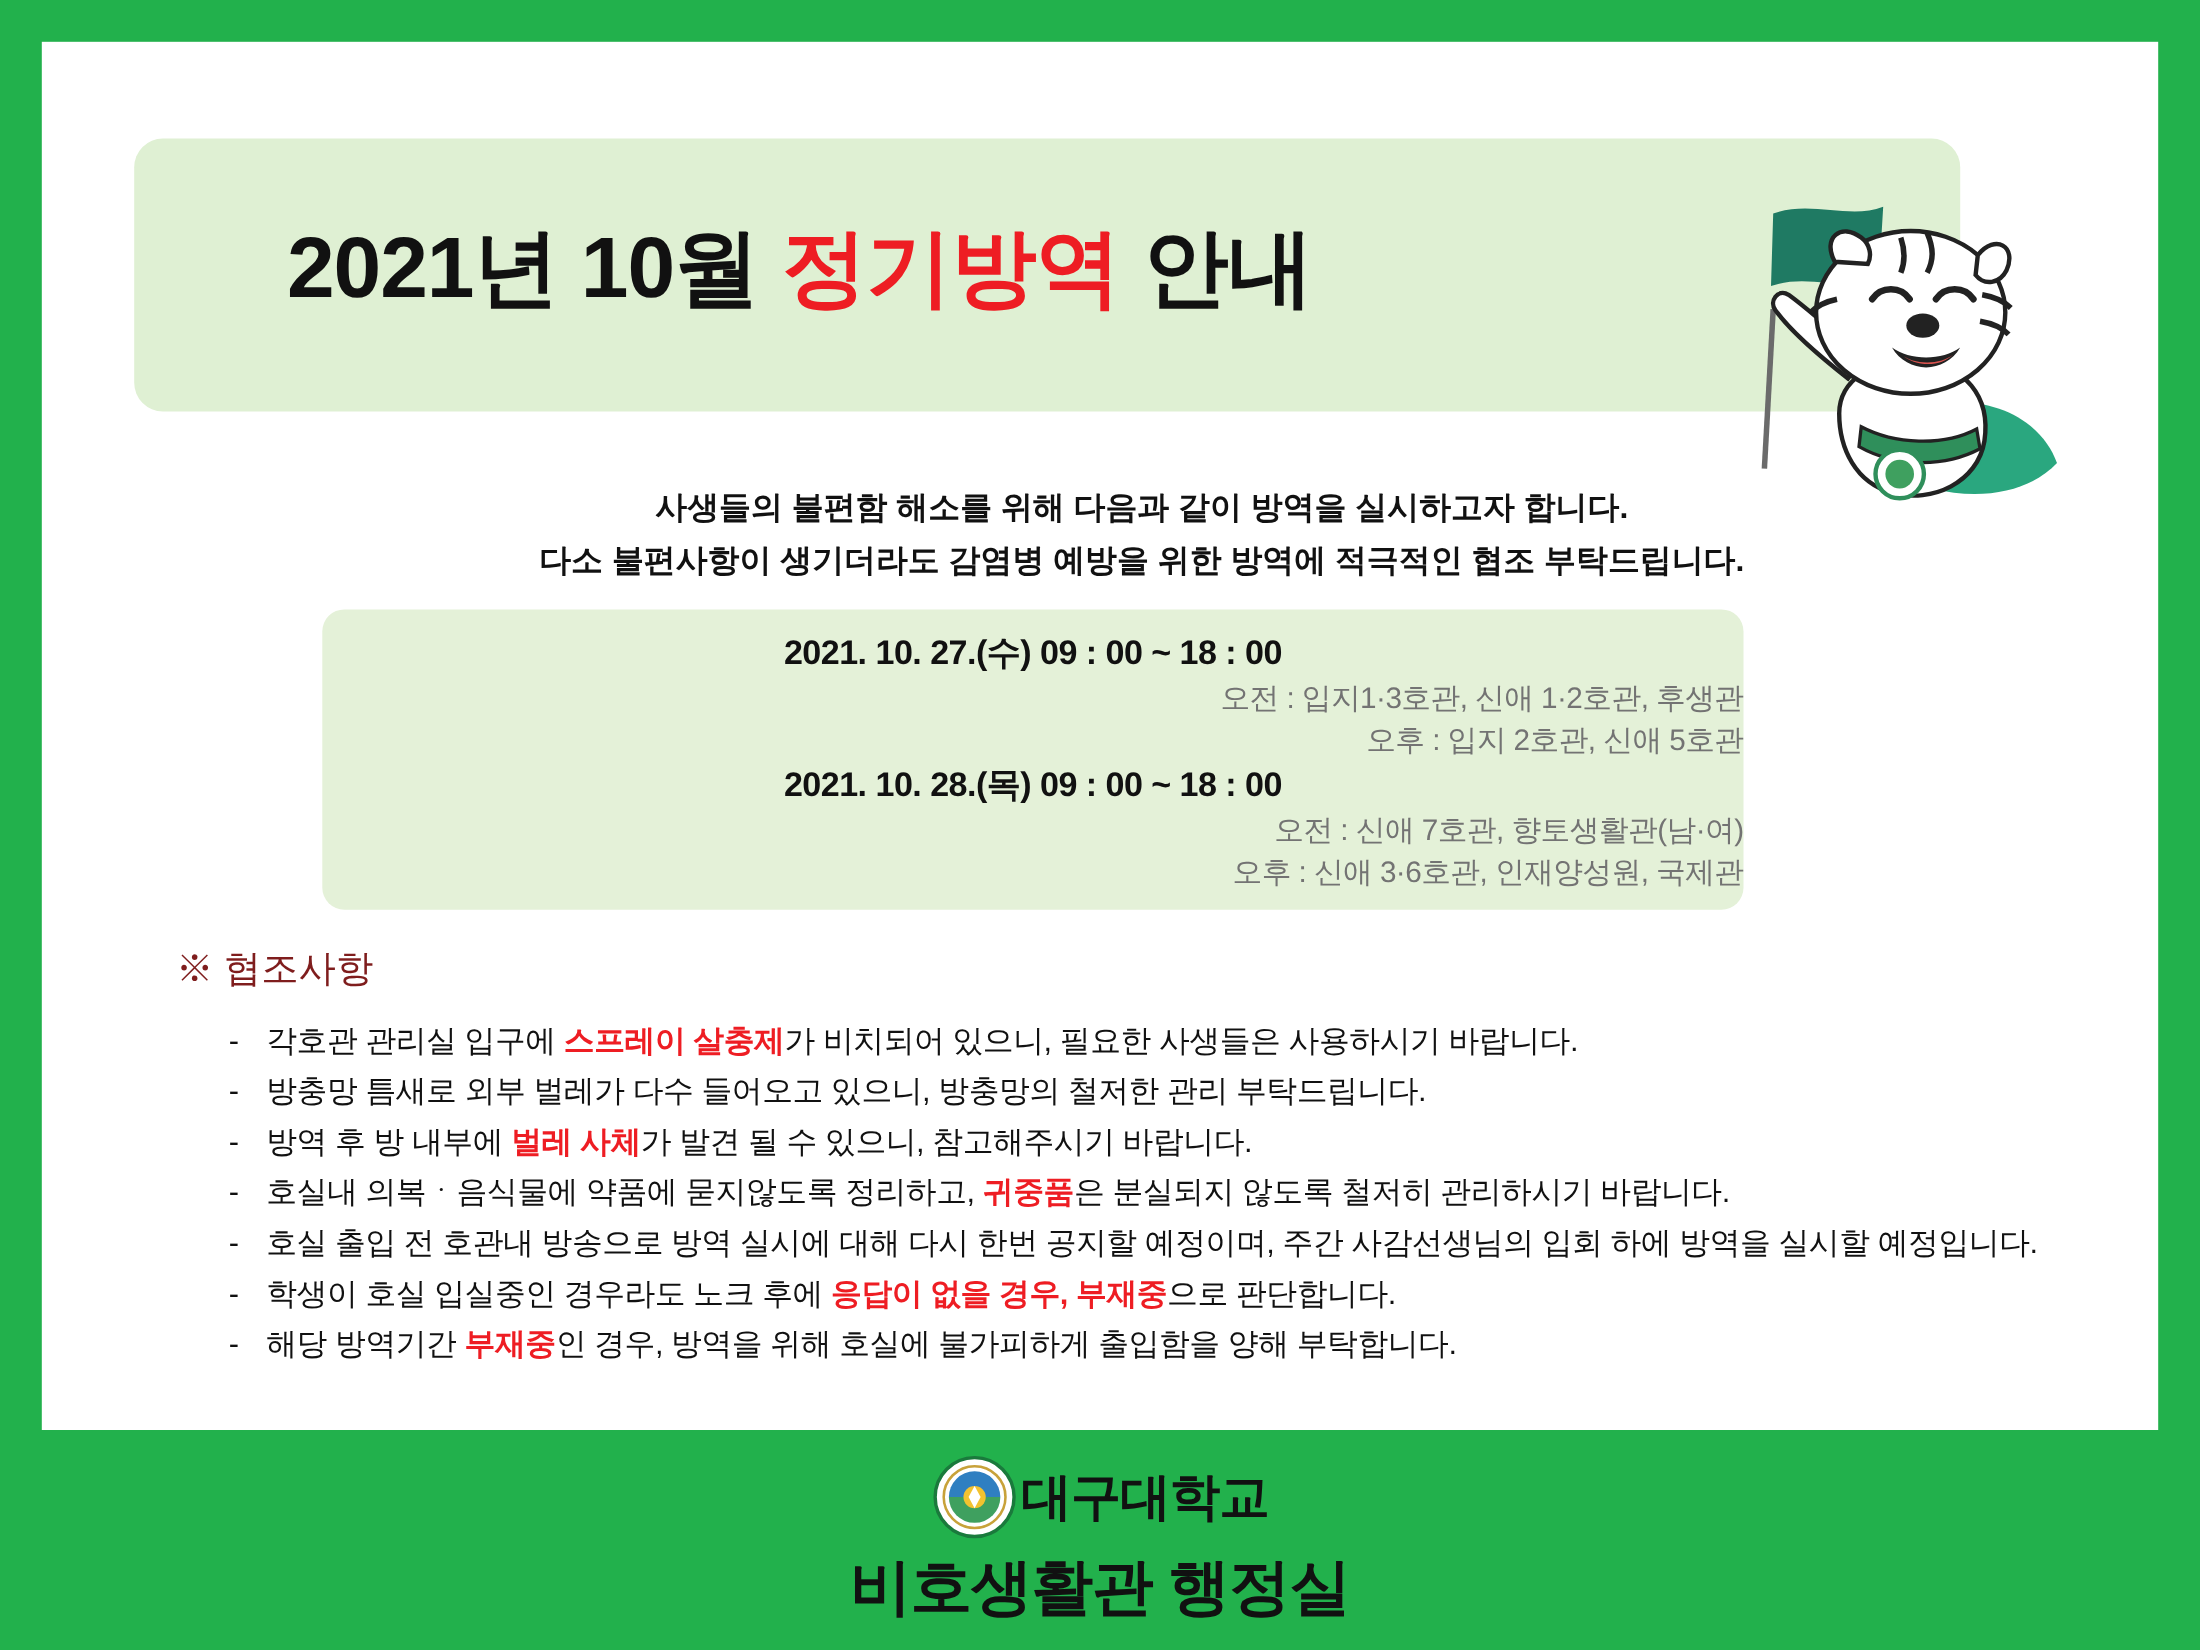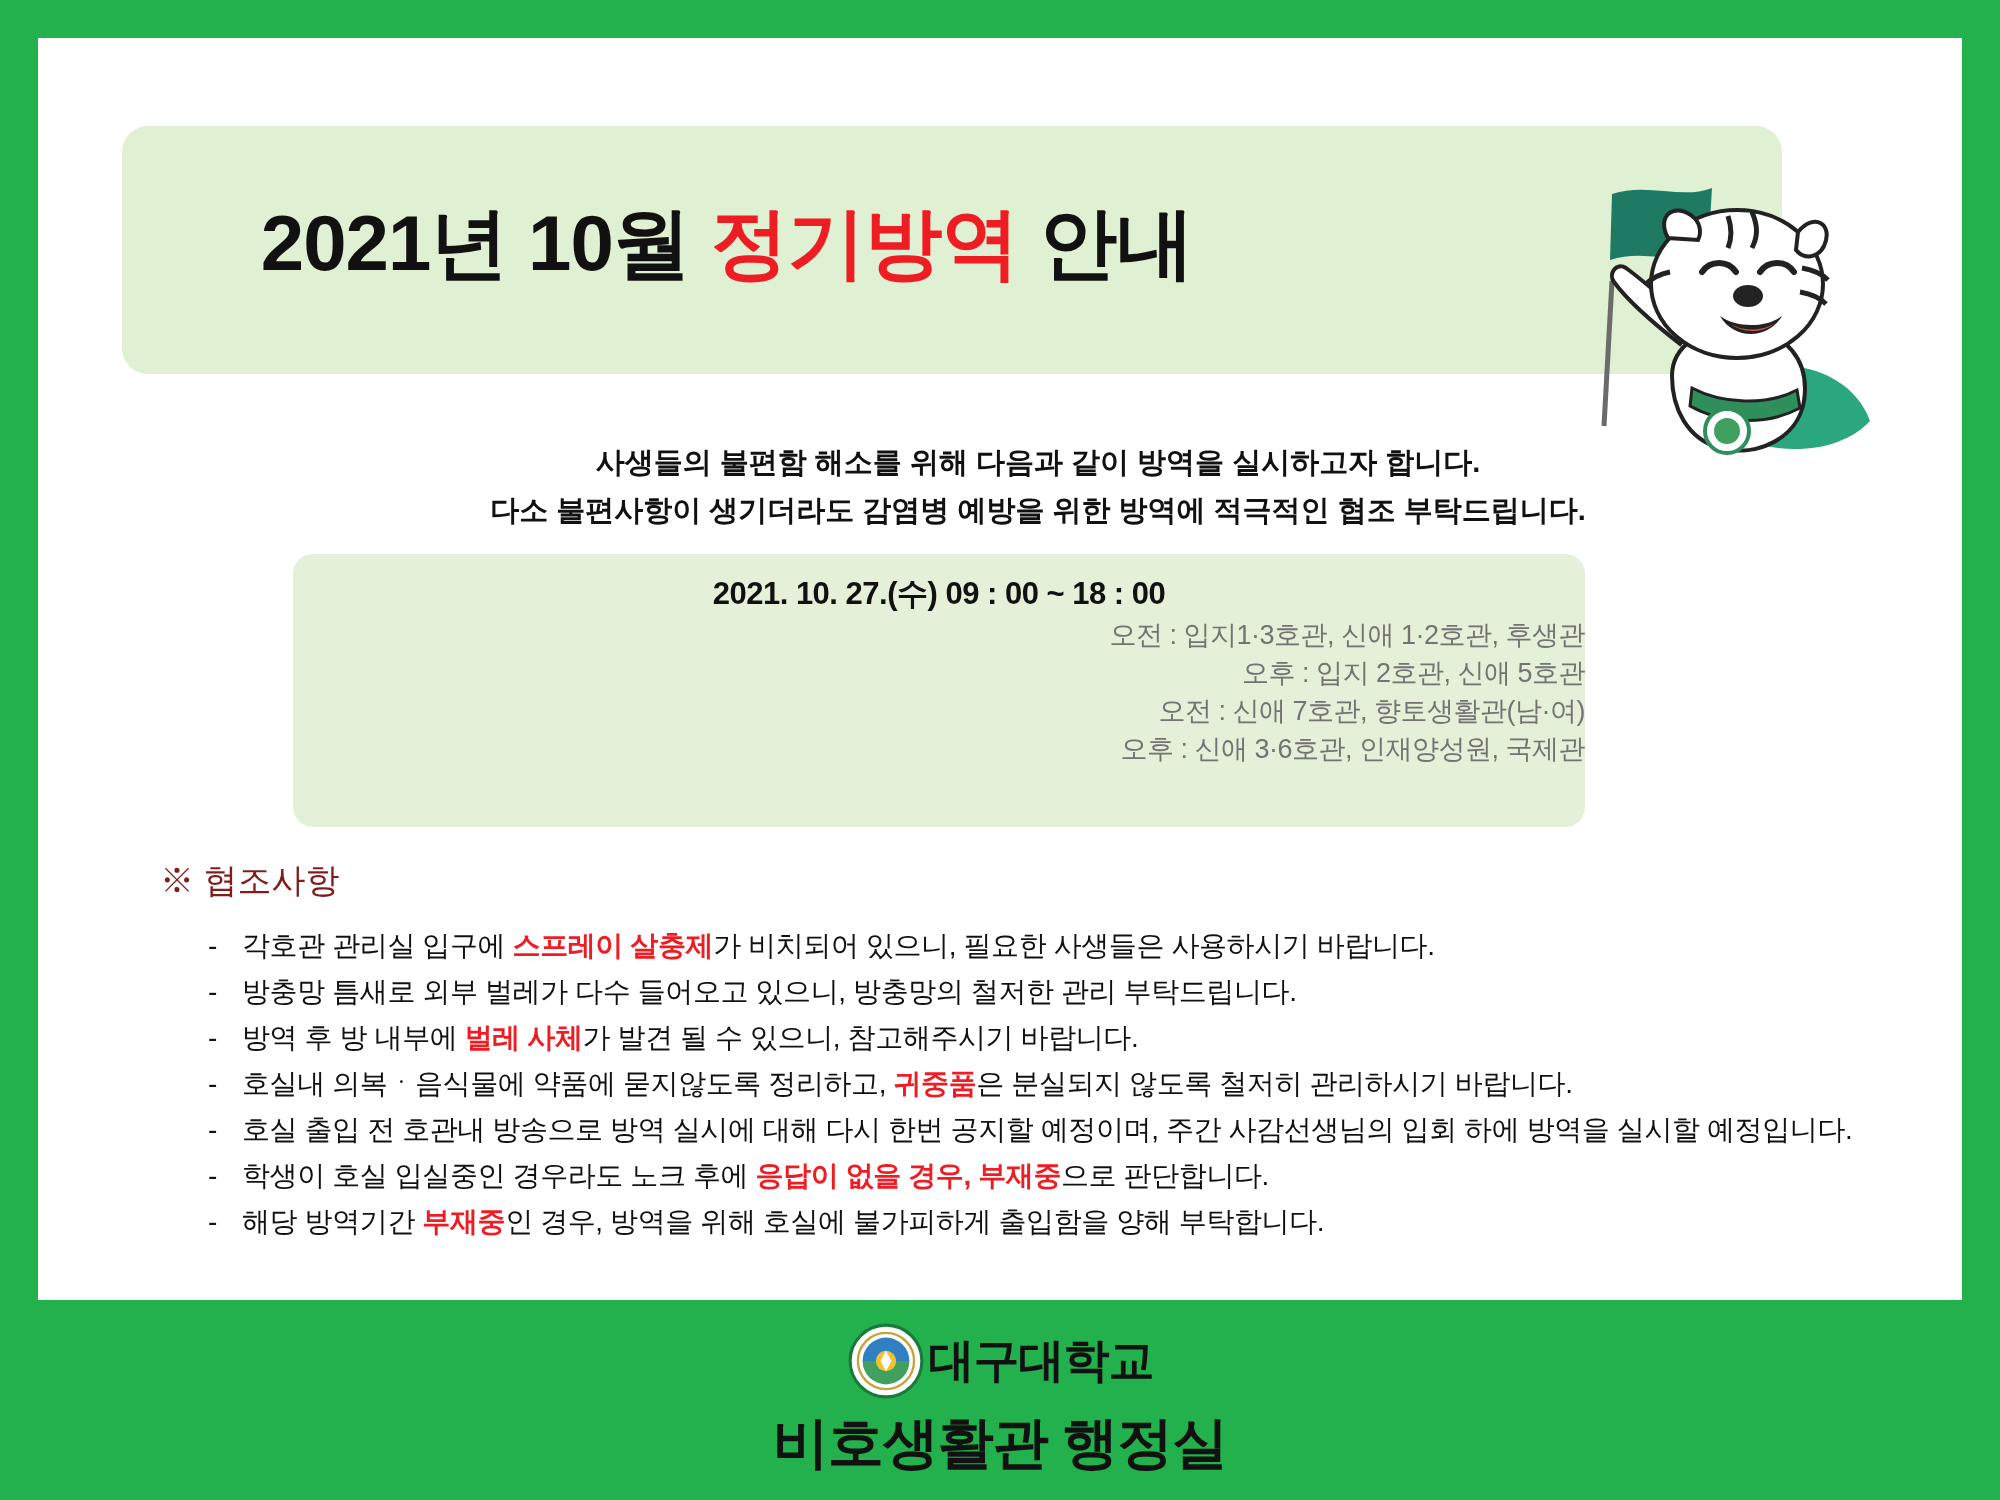--- a/index.html
+++ b/index.html
@@ -233,20 +233,21 @@
       <div>다소 불편사항이 생기더라도 감염병 예방을 위한 방역에 적극적인 협조 부탁드립니다.</div>
     </div>
 
     <div class="schedule-box">
       <div>
         <div class="sched-head">2021. 10. 27.(수) 09 : 00 ~ 18 : 00</div>
         <div class="sched-line">오전 : 입지1·3호관, 신애 1·2호관, 후생관</div>
         <div class="sched-line">오후 : 입지 2호관, 신애 5호관</div>
       </div>
       <div>
+        <div class="sched-head">2021. 10. 28.(목) 09 : 00 ~ 18 : 00</div>
         <div class="sched-line">오전 : 신애 7호관, 향토생활관(남·여)</div>
         <div class="sched-line">오후 : 신애 3·6호관, 인재양성원, 국제관</div>
       </div>
     </div>
 
     <div class="notes-title">※ 협조사항</div>
     <div class="notes" id="notes-list">
         <div class="note-row">
           <span class="note-dash">-</span>
           <span class="note-text"><span>각호관 관리실 입구에 </span><b>스프레이 살충제</b><span>가 비치되어 있으니, 필요한 사생들은 사용하시기 바랍니다.</span></span>

